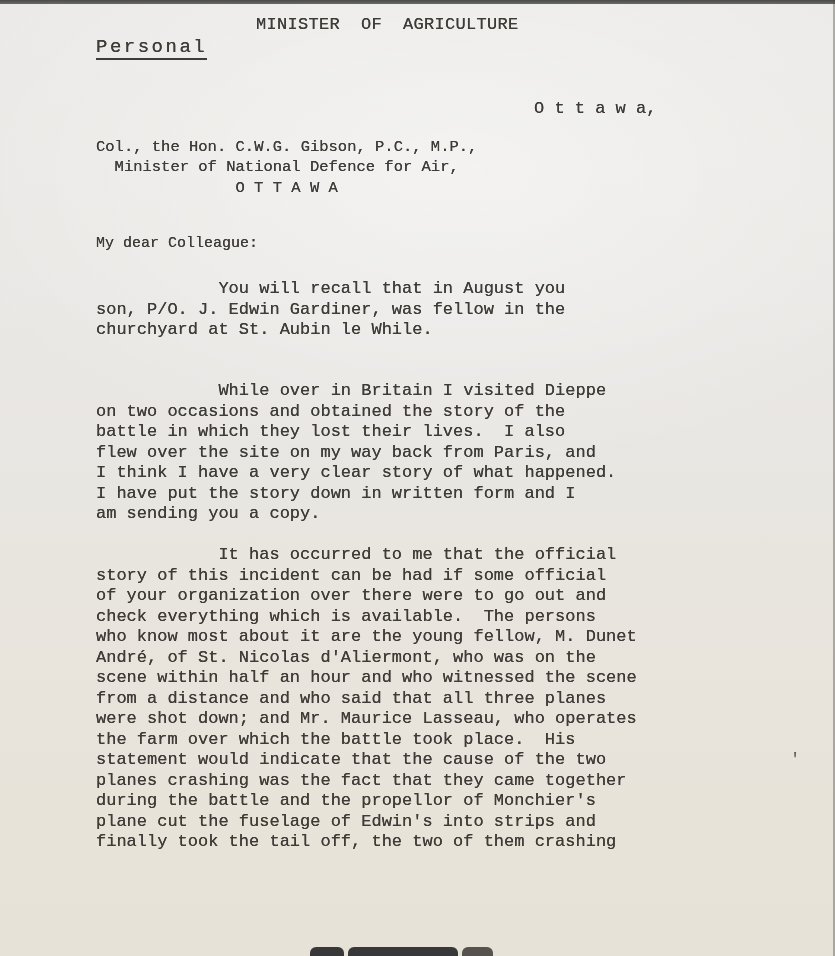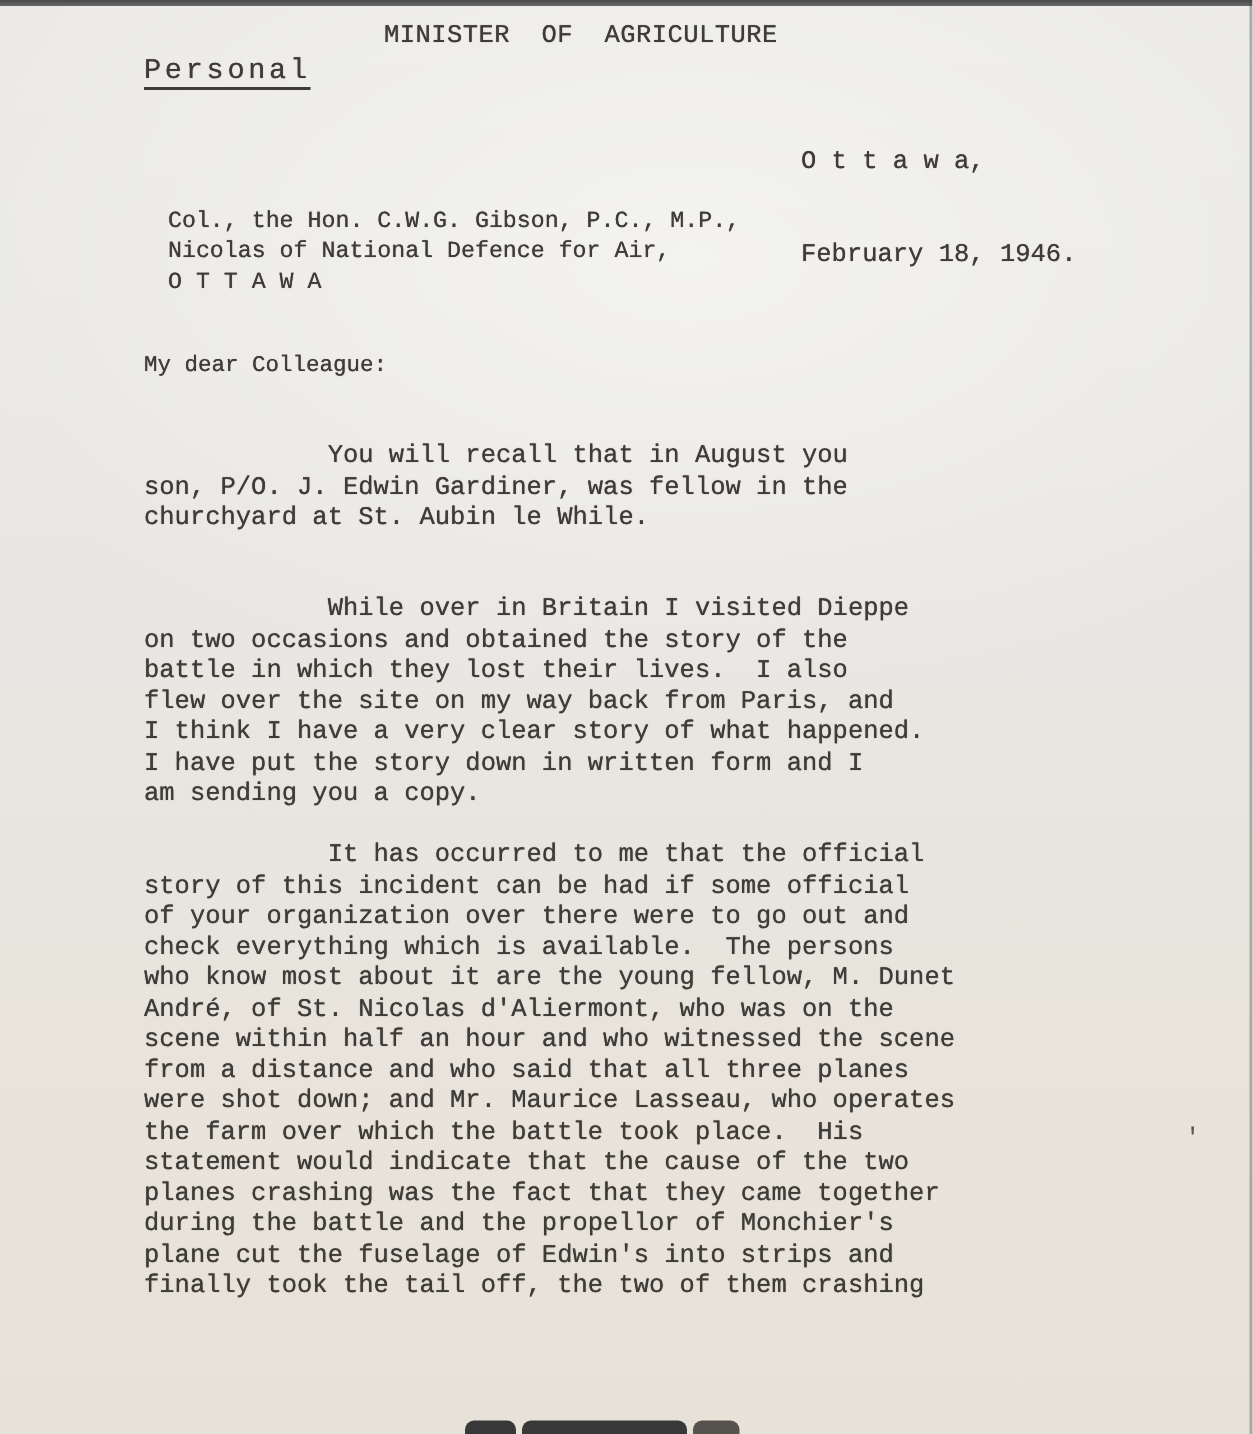--- a/index.html
+++ b/index.html
@@ -36,33 +36,33 @@
     text-shadow:0 0 0.5px #3f3c38;
     text-align:center;
   }
   .date-block{
     left:534px;top:57px;
     font-size:17px;line-height:20.8px;
     text-shadow:0 0 0.5px #3f3c38;
     font-family:Liberation Mono, monospace;
   }
   .address{
-    left:112px;top:137px;
+    left:96px;top:137px;
     font-size:15.5px;line-height:20.4px;
     text-shadow:0 0 0.5px #3f3c38;
+    text-align:center;
   }
   .salutation{
     left:96px;top:234px;
     font-size:15px;line-height:20px;
     text-shadow:0 0 0.5px #3f3c38;
   }
   .para{
     font-size:17px;line-height:20.5px;
     text-shadow:0 0 0.55px #413e3a;
-    margin-top:16px;
   }
   .p1{left:96px;top:279px;}
   .p2{left:96px;top:381px;}
   .p3{left:96px;top:545px;}
   .stray{
     left:790px;top:750px;font-size:17px;color:#5a564f;
   }
   .tab{
     position:absolute;top:947px;height:9px;
     border-radius:6px 6px 0 0;
@@ -78,24 +78,23 @@
 
   <div class="edge-top"></div>
   <div class="edge-right"></div>
 
   <div class="txt header-title">MINISTER  OF  AGRICULTURE</div>
 
   <div class="txt personal">Personal</div>
 
   <div class="txt date-block">
     <div class="line">O t t a w a,</div>
-    <div class="line">February 18, 1946.</div>
   </div>
 
-  <div class="txt address"><div class="line">Col., the Hon. C.W.G. Gibson, P.C., M.P.,</div><div class="line">Nicolas of National Defence for Air,</div><div class="line">O T T A W A</div></div>
+  <div class="txt address"><div class="line">Col., the Hon. C.W.G. Gibson, P.C., M.P.,</div><div class="line">Minister of National Defence for Air,</div><div class="line">O T T A W A</div></div>
 
   <div class="txt salutation">My dear Colleague:</div>
 
   <div class="txt para p1"><div class="line">            You will recall that in August you</div><div class="line">son, P/O. J. Edwin Gardiner, was fellow in the</div><div class="line">churchyard at St. Aubin le While.</div></div>
 
   <div class="txt para p2"><div class="line">            While over in Britain I visited Dieppe</div><div class="line">on two occasions and obtained the story of the</div><div class="line">battle in which they lost their lives.  I also</div><div class="line">flew over the site on my way back from Paris, and</div><div class="line">I think I have a very clear story of what happened.</div><div class="line">I have put the story down in written form and I</div><div class="line">am sending you a copy.</div></div>
 
   <div class="txt para p3"><div class="line">            It has occurred to me that the official</div><div class="line">story of this incident can be had if some official</div><div class="line">of your organization over there were to go out and</div><div class="line">check everything which is available.  The persons</div><div class="line">who know most about it are the young fellow, M. Dunet</div><div class="line">André, of St. Nicolas d'Aliermont, who was on the</div><div class="line">scene within half an hour and who witnessed the scene</div><div class="line">from a distance and who said that all three planes</div><div class="line">were shot down; and Mr. Maurice Lasseau, who operates</div><div class="line">the farm over which the battle took place.  His</div><div class="line">statement would indicate that the cause of the two</div><div class="line">planes crashing was the fact that they came together</div><div class="line">during the battle and the propellor of Monchier's</div><div class="line">plane cut the fuselage of Edwin's into strips and</div><div class="line">finally took the tail off, the two of them crashing</div></div>
 
   <div class="txt stray">'</div>

